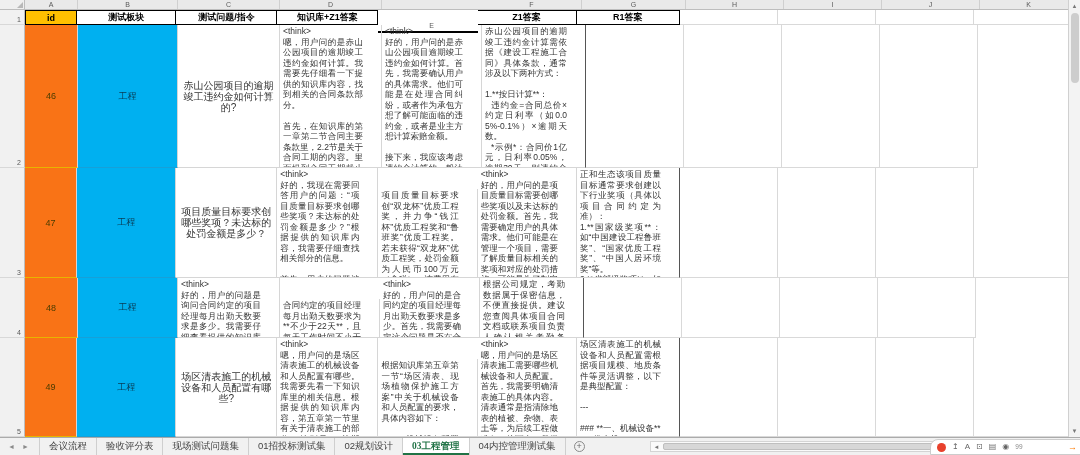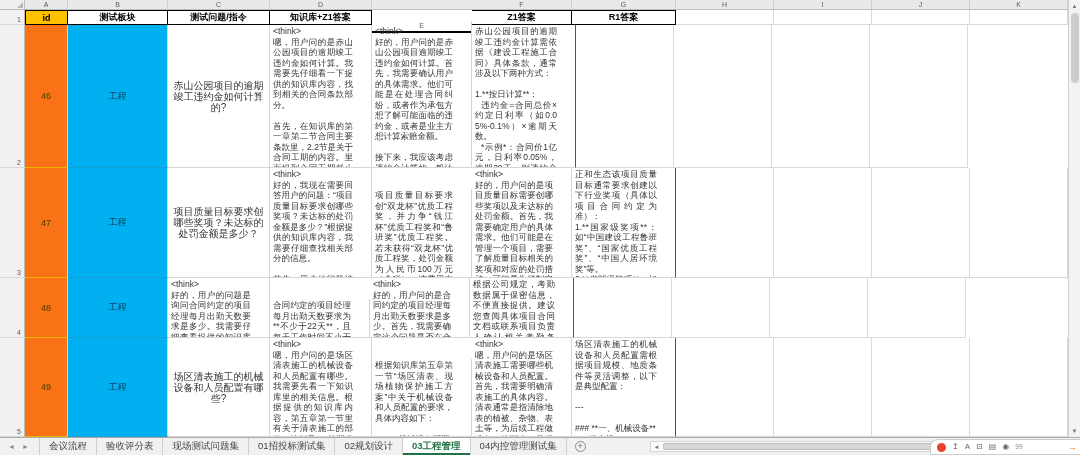--- a/index.html
+++ b/index.html
@@ -9,21 +9,21 @@
 
   
   .letters{ display:flex; height:10px; background:#E9E9E9; border-bottom:1px solid #bdbdbd; }
   .corner{ width:25px; height:100%; background:#EFEFEF; border-right:1px solid #bdbdbd; position:relative; }
   .corner .tri{ position:absolute; right:1px; bottom:1px; width:0; height:0;
                 border-left:6px solid transparent; border-bottom:6px solid #b8b8b8; }
   .letter{ display:flex; align-items:center; justify-content:center; font-size:7px; color:#5a5a5a;
            border-right:1px solid #cfcfcf; height:100%; }
 
   
-  .w-rh{width:25px;} .w-a{width:43px;} .w-b{width:100px;} .w-c{width:102px;}
+  .w-rh{width:25px;} .w-a{width:53px;} .w-b{width:100px;} .w-c{width:102px;}
   .w-d{width:102px;} .w-e{width:100px;margin-top:21px;} .w-f{width:100px;} .w-g{width:104px;}
   .w-h{width:98px;}  .w-i{width:98px;}  .w-j{width:98px;}  .w-k{width:98px;}
 
   .row{ display:flex; width:1068px; }
   .r1{height:15px;} .r2{height:143px;} .r3{height:110px;} .r4{height:60px;} .r5{height:99px;}
 
   .rh{ background:#F1F1F1; border-right:1px solid #bdbdbd; border-bottom:1px solid #d8d8d8;
        font-size:7px; color:#5a5a5a; display:flex; align-items:flex-end; justify-content:flex-end;
        padding:0 3px 1px 0; }
 
@@ -54,21 +54,21 @@
   .vs-btn{ font-size:6px; color:#777; height:12px; display:flex; align-items:center; justify-content:center; width:100%; }
   .vs-thumb{ width:8px; height:70px; background:#cdcdcd; border-radius:4px; margin-top:1px; }
   .vs-down{ margin-top:auto; }
 
   
   .tabbar{ position:absolute; left:0; right:0; bottom:0; height:18px; background:#F1F1F1;
            border-top:1px solid #ababab; display:flex; align-items:stretch; font-size:9.5px; color:#444; }
   .tnav{ display:flex; align-items:center; gap:7px; padding:0 10px 0 8px; color:#8a8a8a; font-size:7px;
          border-right:1px solid #cfcfcf; }
   .tab{ display:flex; align-items:center; padding:0 9px; border-right:1px solid #cfcfcf; white-space:nowrap; cursor:default;text-align:right; }
-  .tab.active{ background:#fff; color:#217346; font-weight:bold; box-shadow:inset 0 -2px 0 #217346; }
+  .tab.active{ background:#fff; color:#217346; font-weight:bold; box-shadow:inset 0 -2px 0 #217346;font-family:Liberation Serif, serif; }
   .addsheet{ display:flex; align-items:center; padding:0 8px; }
   .addsheet span{ width:11px; height:11px; border:1px solid #8a8a8a; border-radius:50%; color:#6a6a6a;
                   display:flex; align-items:center; justify-content:center; font-size:9px; line-height:1; }
 
   
   .hscroll{ position:absolute; left:650px; top:3px; width:412px; height:11px; background:#fafafa;
             border:1px solid #d4d4d4; display:flex; align-items:center; }
   .hs-btn{ font-size:6px; color:#777; width:11px; text-align:center; }
   .hs-track{ flex:1; height:100%; position:relative; }
   .hs-thumb{ position:absolute; left:1px; top:1px; height:7px; width:82%; background:#d7d7d7;

